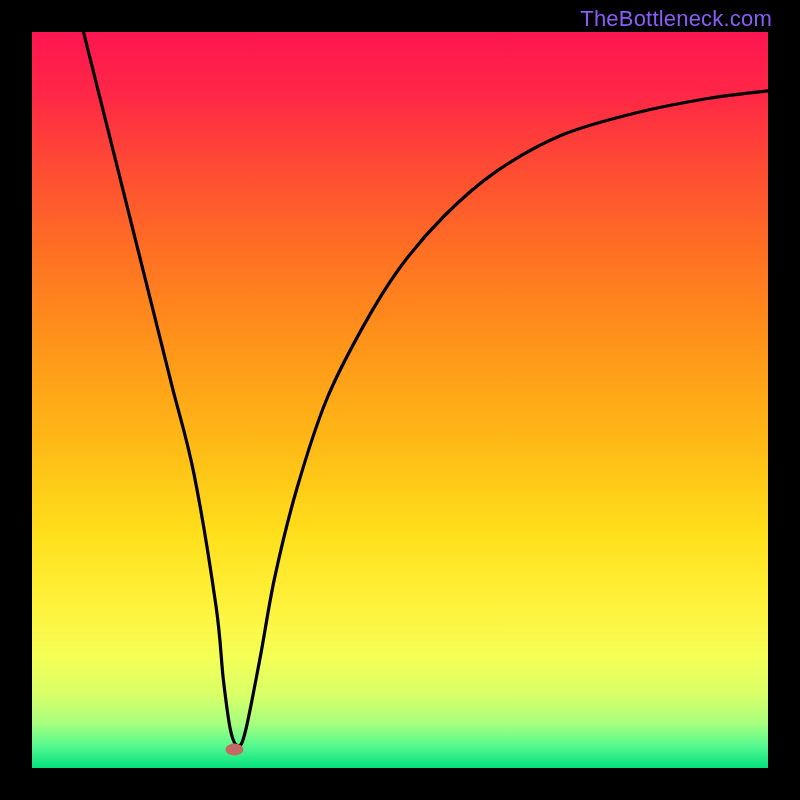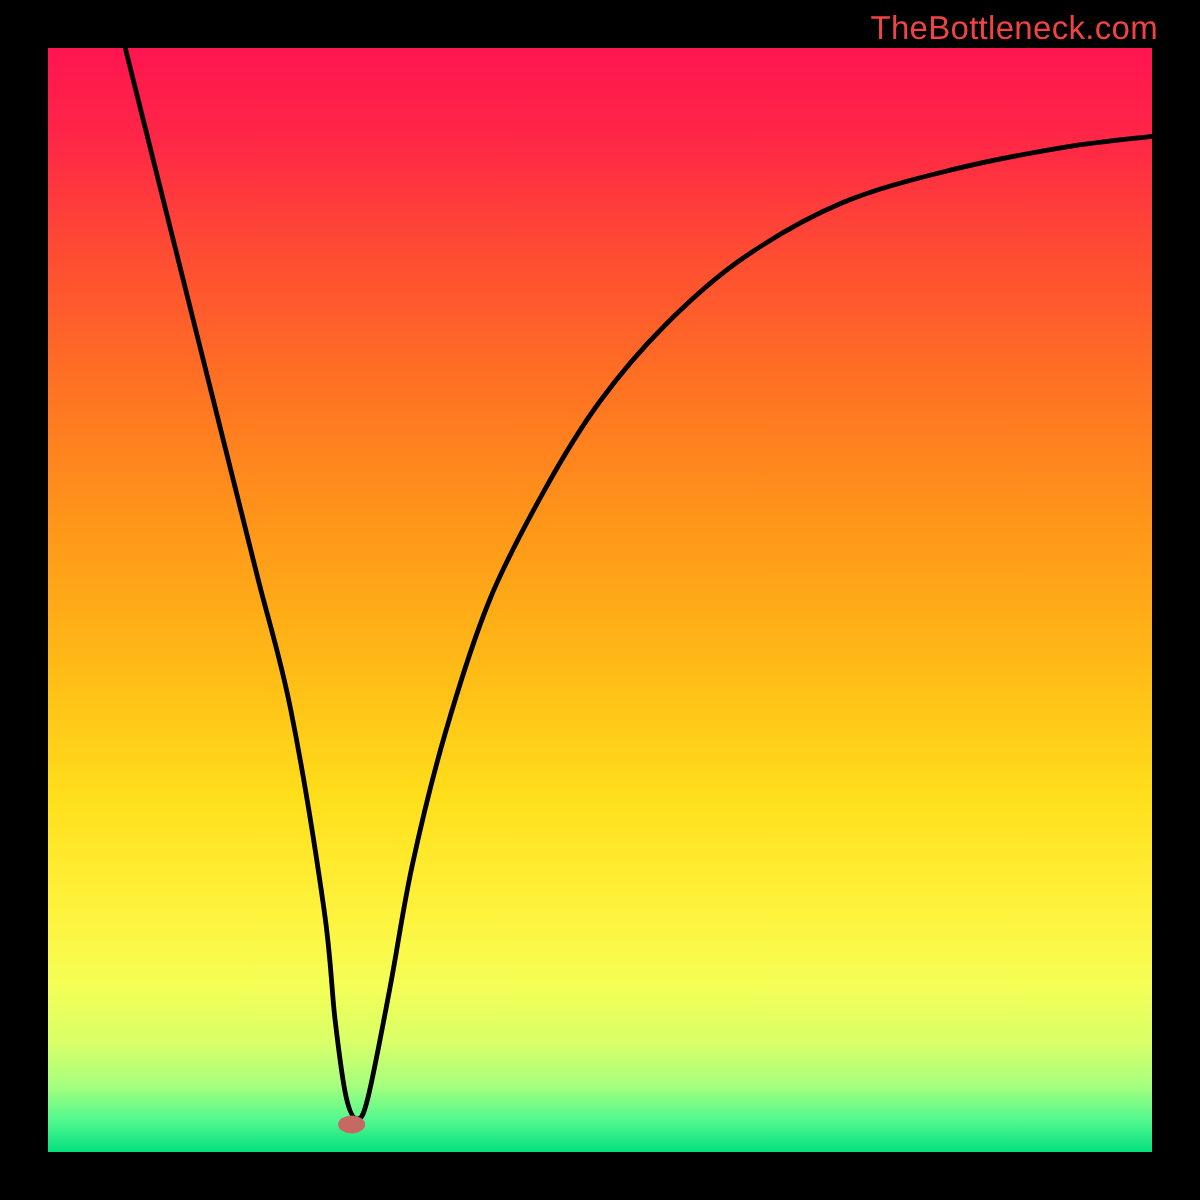--- a/index.html
+++ b/index.html
@@ -23,21 +23,21 @@
     left: 32px;
     top: 32px;
     width: 736px;
     height: 736px;
     overflow: hidden;
   }
   .watermark {
     position: absolute;
     top: 6px;
     right: 28px;
-    color: #ef4444;
+    color: #8b5cf6;
     font-size: 22px;
     letter-spacing: 0.2px;
     font-weight: 500;
   }
   svg { display: block; }
 </style>
 </head>
 <body>
 
 <div class="frame">

